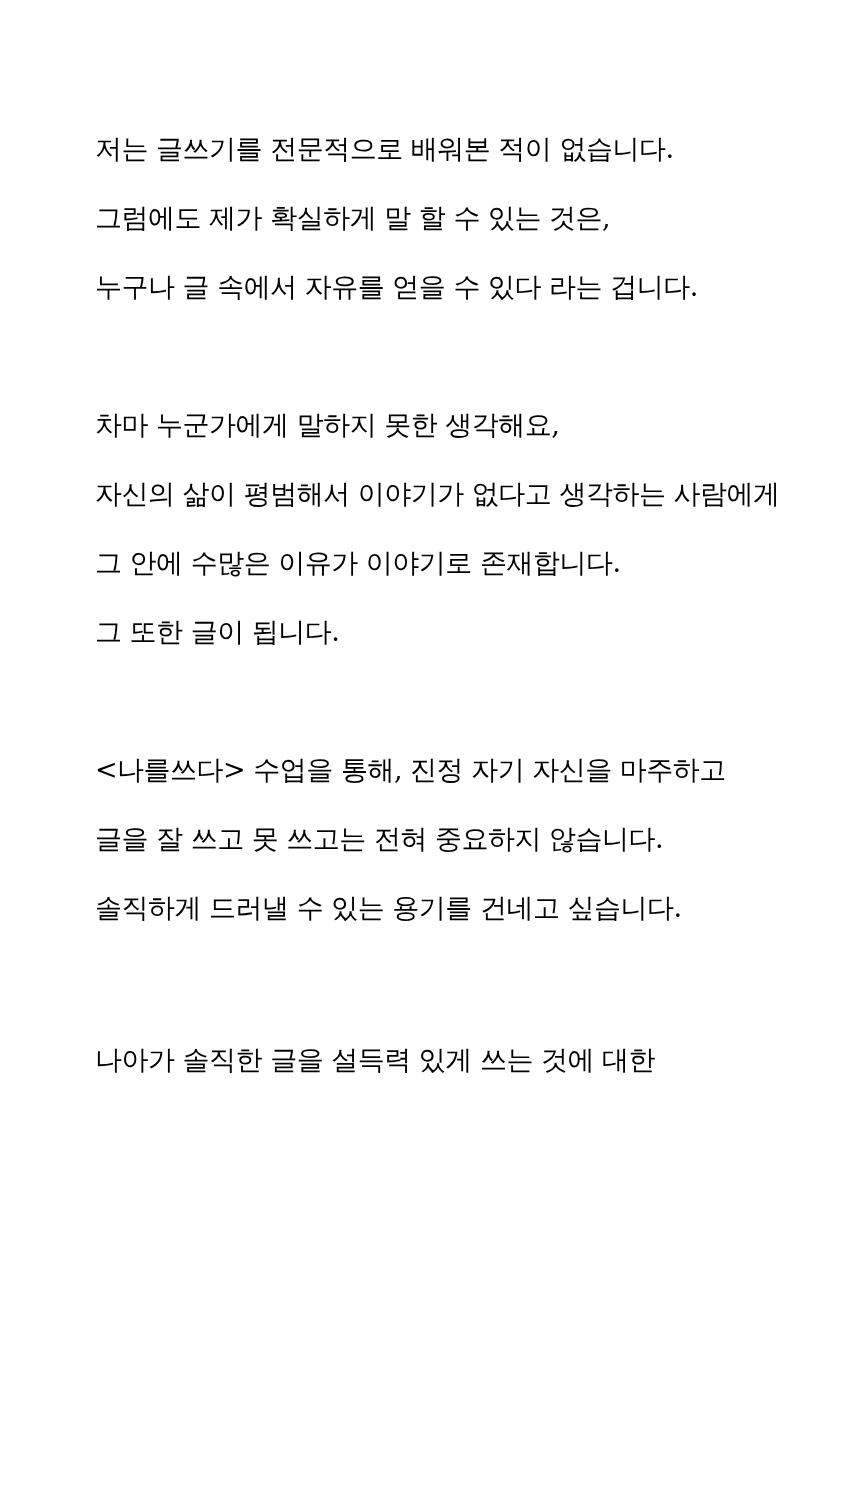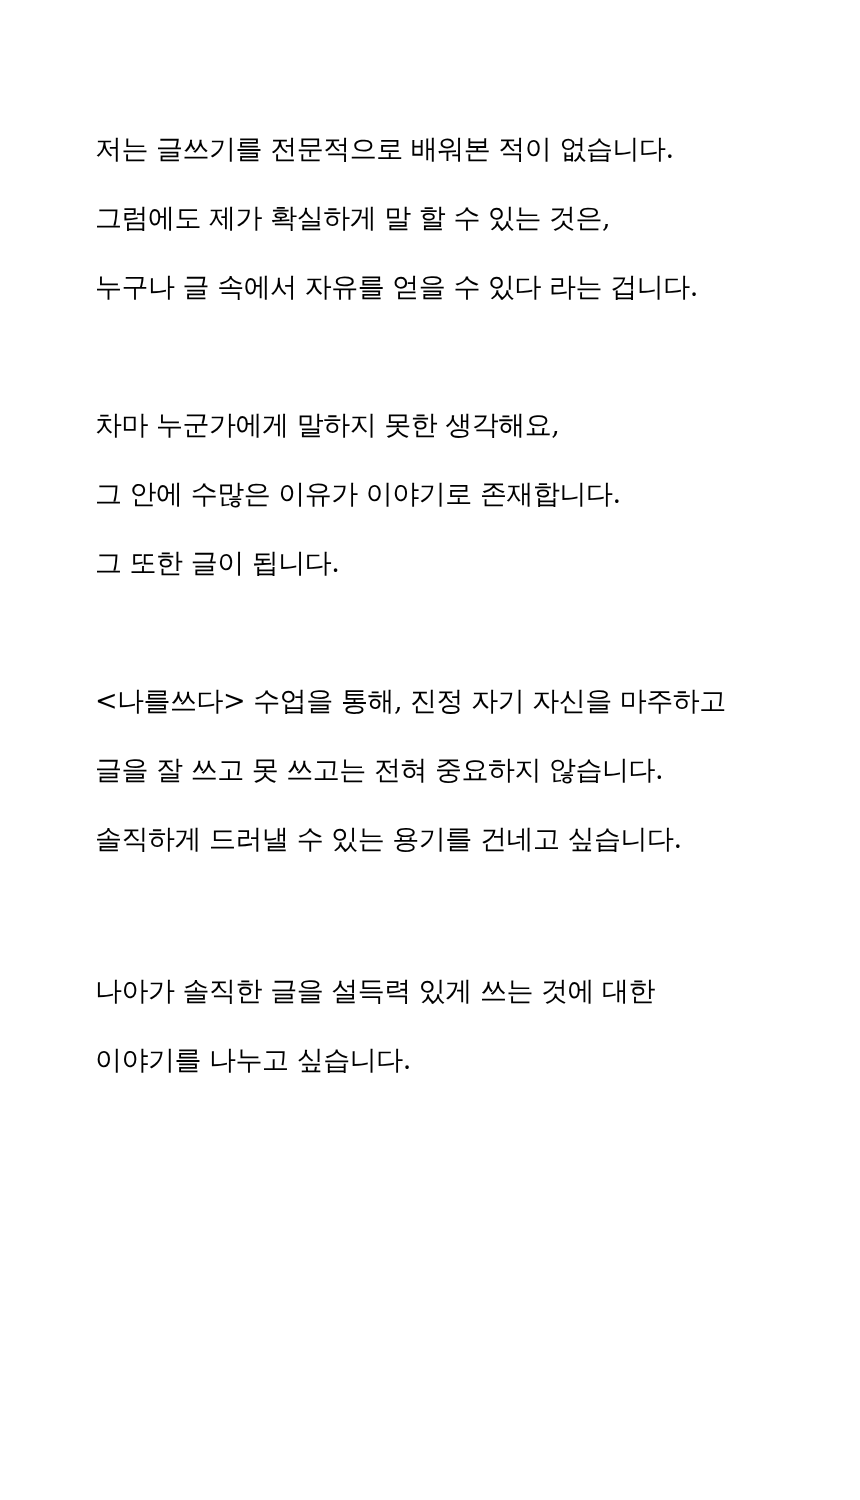--- a/index.html
+++ b/index.html
@@ -47,29 +47,29 @@
   <div class="content">
 
     <div class="paragraph">
       <p class="line">저는 글쓰기를 전문적으로 배워본 적이 없습니다.</p>
       <p class="line">그럼에도 제가 확실하게 말 할 수 있는 것은,</p>
       <p class="line">누구나 글 속에서 자유를 얻을 수 있다 라는 겁니다.</p>
     </div>
 
     <div class="paragraph">
       <p class="line">차마 누군가에게 말하지 못한 생각해요,</p>
+      <p class="line">자신의 삶이 평범해서 이야기가 없다고 생각하는 사람에게</p>
       <p class="line">그 안에 수많은 이유가 이야기로 존재합니다.</p>
       <p class="line">그 또한 글이 됩니다.</p>
     </div>
 
     <div class="paragraph">
       <p class="line">&lt;나를쓰다&gt; 수업을 통해, 진정 자기 자신을 마주하고</p>
       <p class="line">글을 잘 쓰고 못 쓰고는 전혀 중요하지 않습니다.</p>
       <p class="line">솔직하게 드러낼 수 있는 용기를 건네고 싶습니다.</p>
     </div>
 
     <div class="paragraph extra-gap">
       <p class="line">나아가 솔직한 글을 설득력 있게 쓰는 것에 대한</p>
-      <p class="line">이야기를 나누고 싶습니다.</p>
     </div>
 
   </div>
 </div>
 
 </body></html>

